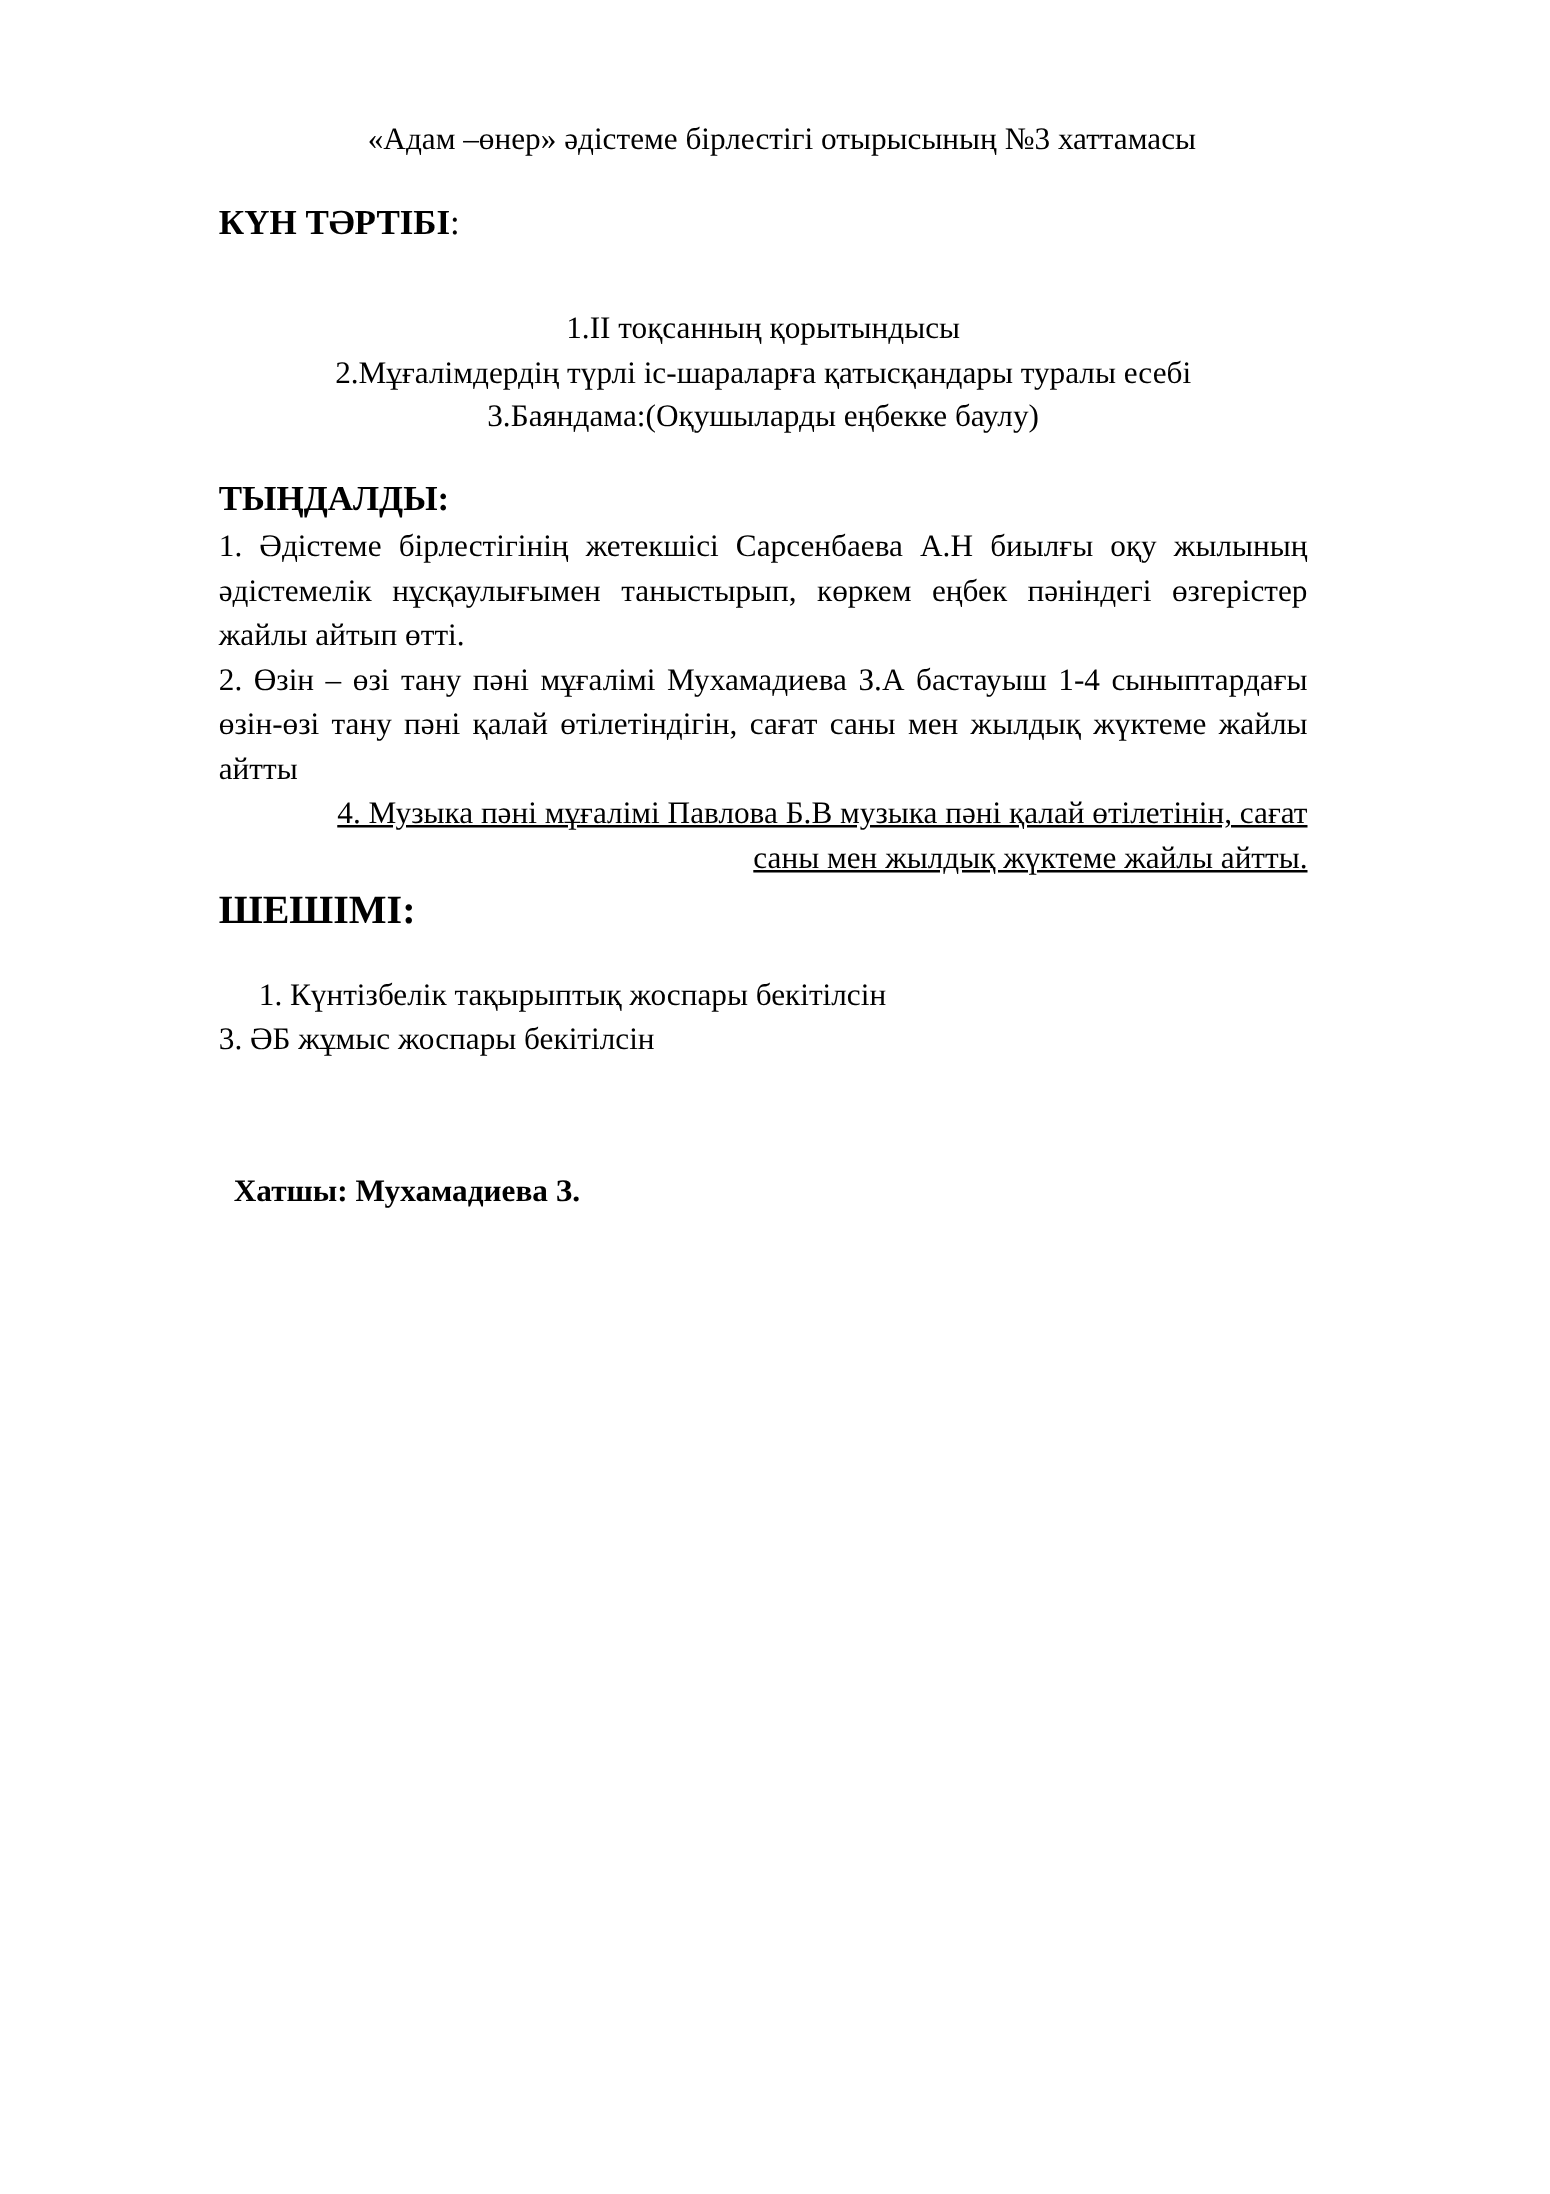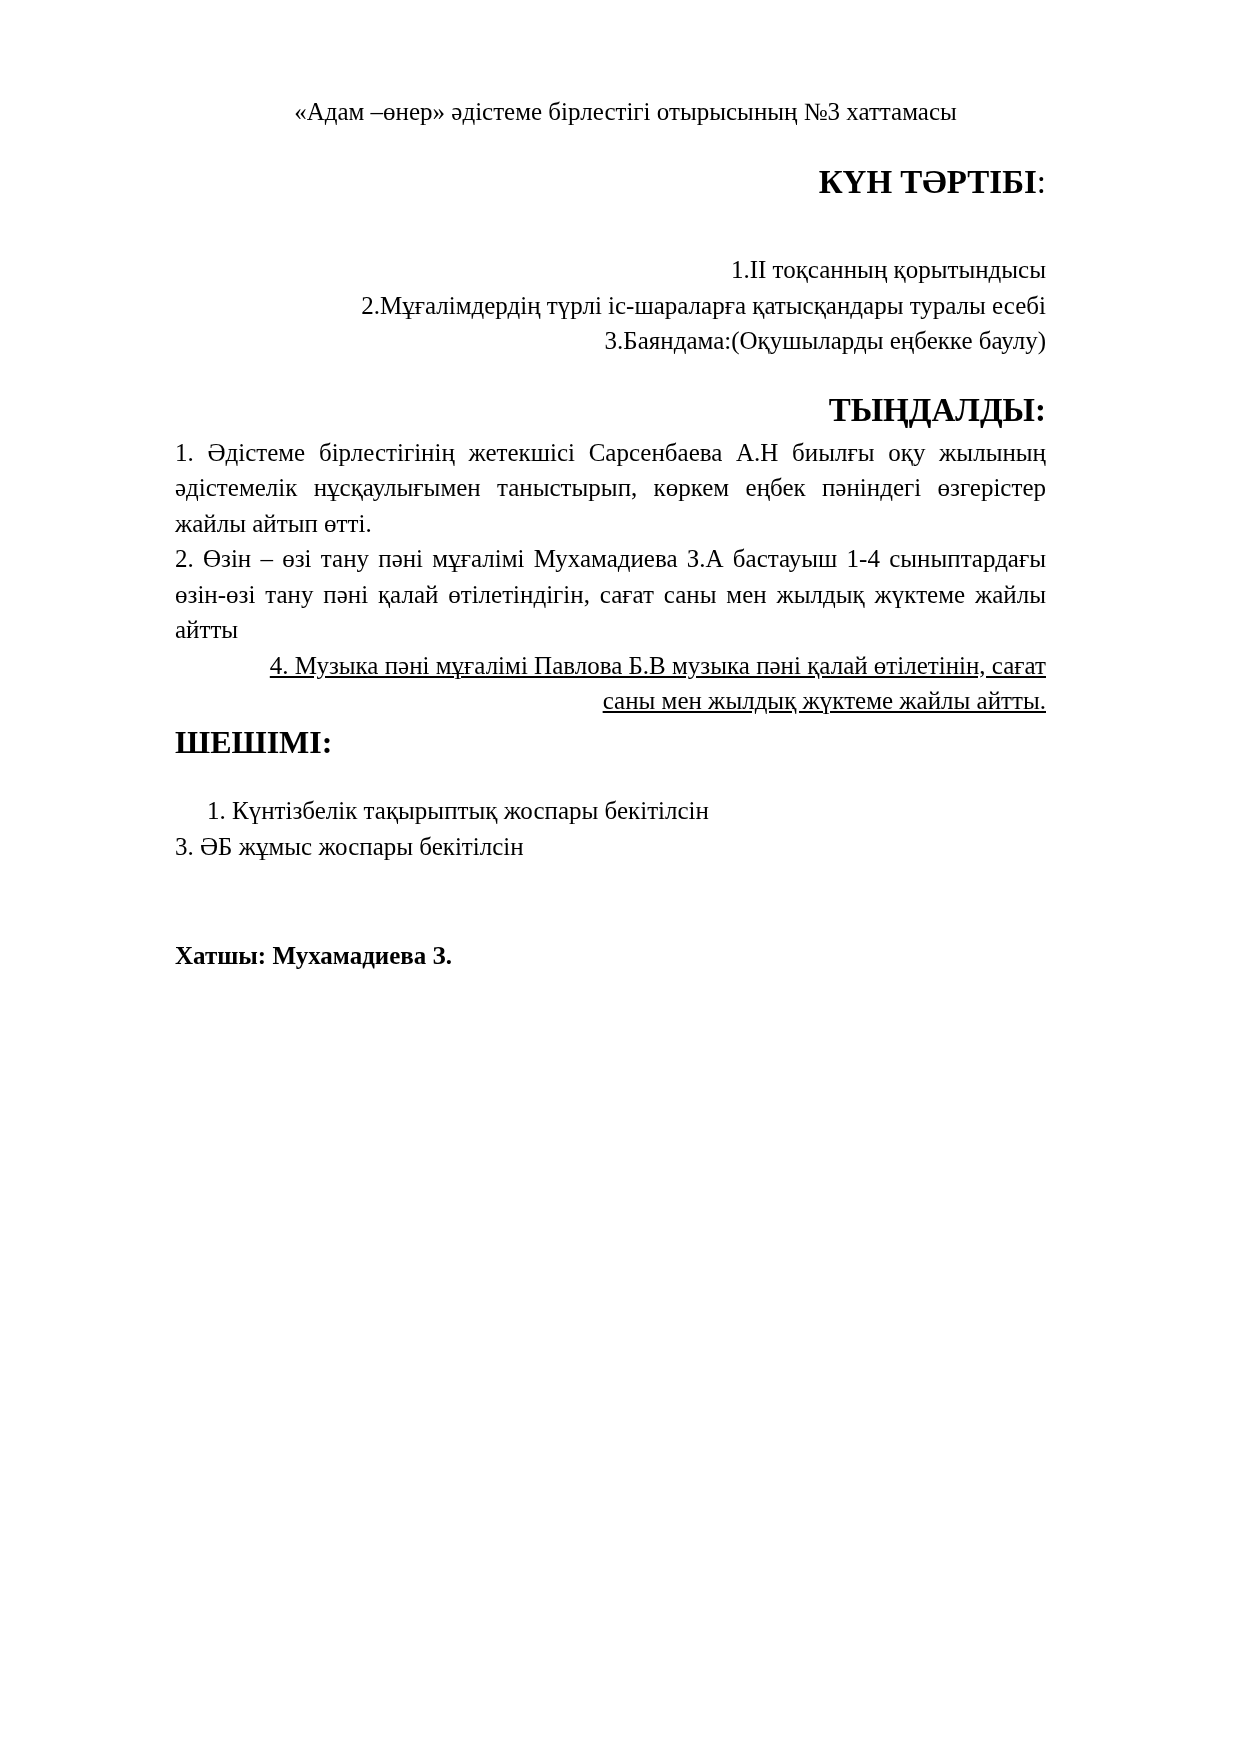--- a/index.html
+++ b/index.html
@@ -23,34 +23,33 @@
     position: relative;
   }
   .doc-title {
     font-size: 25px;
     line-height: 1.3;
     text-align: center;
     margin: 0 0 30px 0;
     padding-left: 30px;
   }
   .section-heading {
-    font-size: 33px;
+    font-size: 28px;
     font-weight: bold;
     margin: 0;
     line-height: 1.45;
-    text-align: right;
   }
   .section-heading .reg {
     font-weight: normal;
   }
   .line {
     font-size: 25px;
     line-height: 1.42;
     margin: 0;
-    text-align: right;
+    text-align: center;
   }
   .para {
     font-size: 25px;
     line-height: 1.42;
     margin: 0;
     text-align: justify;
     text-justify: inter-word;
   }
   .para-left {
     font-size: 25px;
@@ -74,21 +73,21 @@
   }
   .resolution-item {
     font-size: 25px;
     line-height: 1.42;
     margin: 0;
     text-align: justify;
   }
   .signature {
     font-size: 25px;
     font-weight: bold;
-    margin: 0;
+    margin: 12px;
     line-height: 1.45;
   }
 </style>
 </head>
 <body>
 
 <div class="page">
 
   <div class="doc-title">«Адам –өнер»  әдістеме бірлестігі отырысының №3 хаттамасы</div>
 

